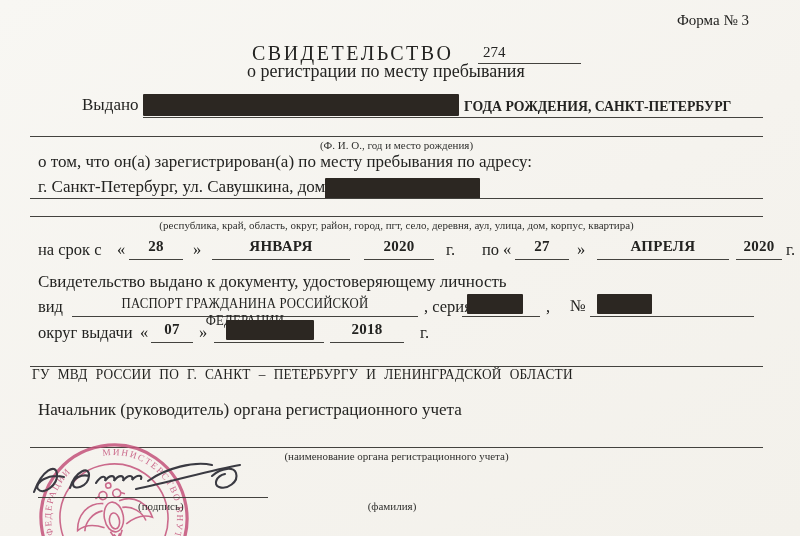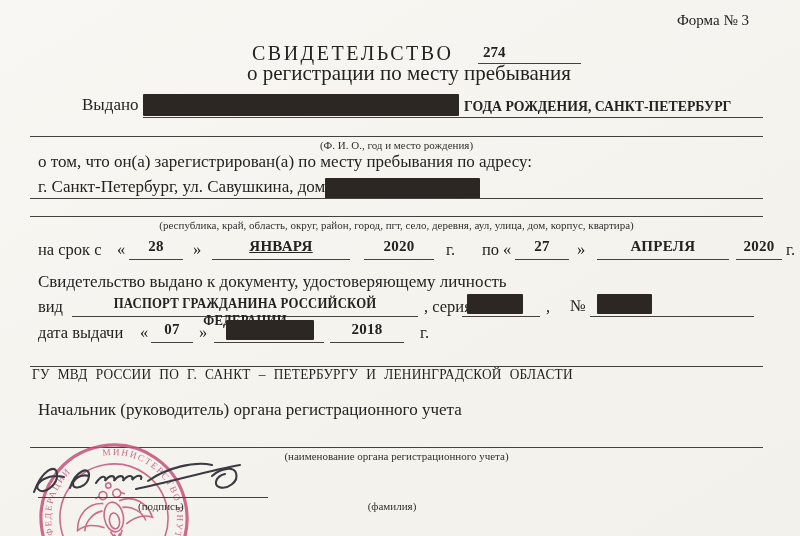--- a/index.html
+++ b/index.html
@@ -8,27 +8,27 @@
     background:linear-gradient(150deg,#f8f7f3 0%,#f5f3ee 55%,#f3f1eb 100%);
     font-family:"Liberation Serif","DejaVu Serif",serif;
     color:#232321;
   }
   .abs{position:absolute;white-space:nowrap;}
   .t-main{font-size:17px;}
   .t-label{font-size:16.5px;}
   .caption{font-size:11px;color:#30302e;text-align:center;}
   .rule{position:absolute;height:0;border-top:1.6px solid #43423e;}
   .redact{position:absolute;background:#2c2722;border-radius:1px;}
-  .cell{position:absolute;border-bottom:1.6px solid #43423e;text-align:center;font-weight:bold;}
+  .cell{position:absolute;border-bottom:1.6px solid #43423e;text-align:center;}
   .val{font-weight:bold;font-size:15px;letter-spacing:.3px;}
   .cond{display:inline-block;transform:scaleX(.88);transform-origin:center;}
   .cond-l{display:inline-block;transform:scaleX(.92);transform-origin:left;}
   .caps{font-size:14.5px;letter-spacing:.2px;word-spacing:5px;}
   .title{font-size:20px;letter-spacing:2.5px;}
-  .subtitle{font-size:21px;}
+  .subtitle{font-size:18px;}
   .stamp{position:absolute;left:34px;top:438px;width:160px;height:160px;
          transform:rotate(-10deg);opacity:.85;z-index:1;}
   .sig{position:absolute;left:26px;top:458px;width:250px;height:46px;z-index:2;}
   .overstamp{z-index:3;}
 </style>
 </head>
 <body>
 
 <div class="sheet">
 
@@ -49,21 +49,21 @@
   <div class="abs t-main" style="left:38px;top:177px;">г. Санкт-Петербург, ул. Савушкина, дом</div>
   <div class="redact" style="left:325px;top:178px;width:155px;height:21px;"></div>
   <div class="rule" style="left:30px;top:198px;width:733px;"></div>
   <div class="rule" style="left:30px;top:216px;width:733px;"></div>
   <div class="abs caption" style="left:30px;top:219px;width:733px;">(республика, край, область, округ, район, город, пгт, село, деревня, аул, улица, дом, корпус, квартира)</div>
 
   <div class="abs t-label" style="left:38px;top:240px;">на срок с</div>
   <div class="abs t-label" style="left:117px;top:240px;">«</div>
   <div class="cell val" style="left:129px;top:238px;width:54px;height:21px;">28</div>
   <div class="abs t-label" style="left:193px;top:240px;">»</div>
-  <div class="cell val" style="left:212px;top:238px;width:138px;height:21px;text-decoration:underline;">ЯНВАРЯ</div>
+  <div class="cell val" style="left:212px;top:238px;width:138px;height:21px;">ЯНВАРЯ</div>
   <div class="cell val" style="left:364px;top:238px;width:70px;height:21px;">2020</div>
   <div class="abs t-label" style="left:446px;top:240px;">г.</div>
   <div class="abs t-label" style="left:482px;top:240px;">по</div>
   <div class="abs t-label" style="left:503px;top:240px;">«</div>
   <div class="cell val" style="left:515px;top:238px;width:54px;height:21px;">27</div>
   <div class="abs t-label" style="left:577px;top:240px;">»</div>
   <div class="cell val" style="left:597px;top:238px;width:132px;height:21px;">АПРЕЛЯ</div>
   <div class="cell val" style="left:736px;top:238px;width:46px;height:21px;">2020</div>
   <div class="abs t-label" style="left:786px;top:240px;">г.</div>
 
@@ -72,21 +72,21 @@
   <div class="abs t-label" style="left:38px;top:297px;">вид</div>
   <div class="cell" style="left:72px;top:295px;width:346px;height:21px;font-size:14.5px;letter-spacing:.2px;"><span class="cond">ПАСПОРТ ГРАЖДАНИНА РОССИЙСКОЙ ФЕДЕРАЦИИ</span></div>
   <div class="abs t-label" style="left:424px;top:297px;">, серия</div>
   <div class="cell" style="left:462px;top:295px;width:78px;height:21px;"></div>
   <div class="redact" style="left:467px;top:294px;width:56px;height:20px;"></div>
   <div class="abs t-label" style="left:546px;top:297px;">,</div>
   <div class="abs t-label" style="left:570px;top:296px;">№</div>
   <div class="cell" style="left:590px;top:295px;width:164px;height:21px;"></div>
   <div class="redact" style="left:597px;top:294px;width:55px;height:20px;"></div>
 
-  <div class="abs t-label" style="left:38px;top:323px;">дата выдачи</div>
+  <div class="abs t-label" style="left:38px;top:323px;">округ выдачи</div>
   <div class="abs t-label" style="left:140px;top:323px;">«</div>
   <div class="cell val" style="left:151px;top:321px;width:42px;height:21px;">07</div>
   <div class="abs t-label" style="left:199px;top:323px;">»</div>
   <div class="cell" style="left:214px;top:321px;width:110px;height:21px;"></div>
   <div class="redact" style="left:226px;top:320px;width:88px;height:20px;"></div>
   <div class="cell val" style="left:330px;top:321px;width:74px;height:21px;">2018</div>
   <div class="abs t-label" style="left:420px;top:323px;">г.</div>
 
   <div class="abs caps" style="left:32px;top:366px;"><span class="cond-l">ГУ МВД РОССИИ ПО Г. САНКТ – ПЕТЕРБУРГУ И ЛЕНИНГРАДСКОЙ ОБЛАСТИ</span></div>
   <div class="rule" style="left:30px;top:366px;width:733px;"></div>

